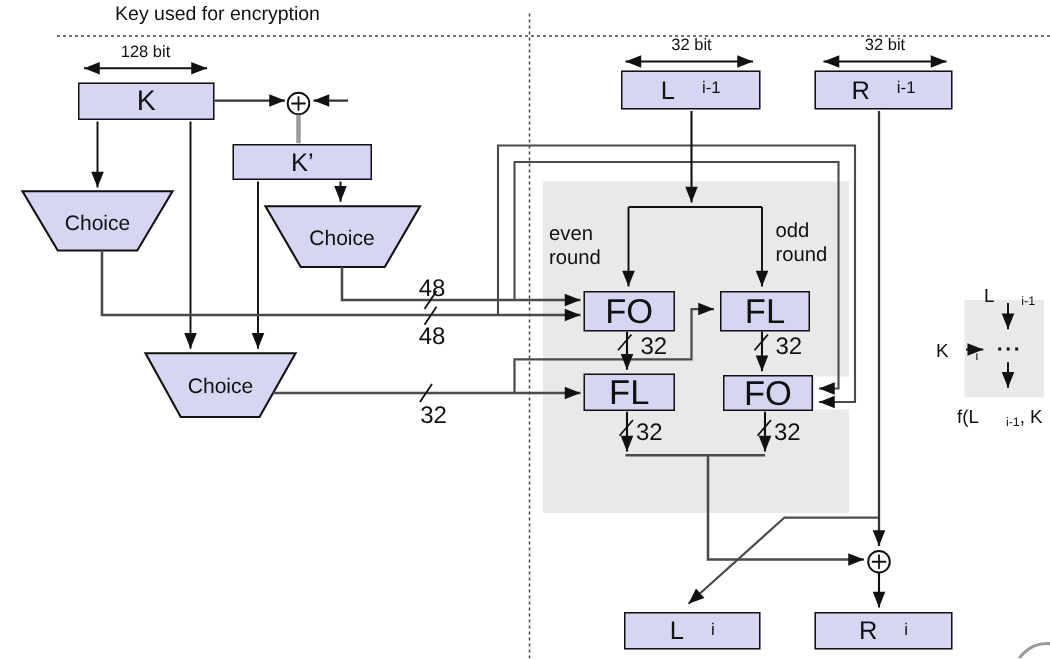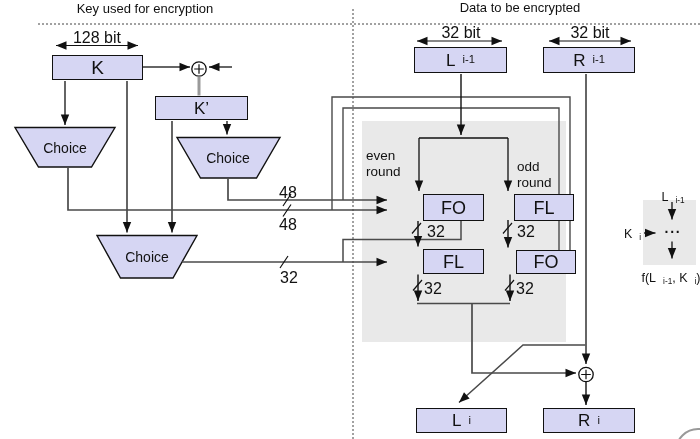--- a/index.html
+++ b/index.html
@@ -3,25 +3,25 @@
 <meta charset="utf-8">
 <style>
   html,body{margin:0;padding:0;background:#fff;}
   #canvas{position:relative;width:700px;height:439px;background:#fff;overflow:hidden;
           font-family:"Liberation Sans","DejaVu Sans",sans-serif;color:#111;}
   #wires{position:absolute;left:0;top:0;}
   .box{position:absolute;background:#d6d6f3;border:1.5px solid #111;box-sizing:border-box;
        display:flex;align-items:center;justify-content:center;line-height:1;}
   .lbl{position:absolute;white-space:nowrap;line-height:1.15;}
   .ctr{text-align:center;}
-  .sb{font-size:66%;vertical-align:-0.25em;margin-left:7px;}
+  .sb{font-size:66%;vertical-align:-0.25em;margin-left:18px;}
   .hdr{font-size:13px;}
-  .bit{font-size:16px;}
+  .bit{font-size:11px;}
   .bus{font-size:16px;}
-  .fn{font-size:18px;margin-left:34px;}
+  .fn{font-size:23px;}
   .reg{font-size:17px;}
   .round{font-size:13.5px;line-height:16px;}
   .mini{font-size:12.5px;}
   .dots{font-size:14px;font-weight:bold;letter-spacing:1px;}
 </style>
 </head>
 <body>
 
 <div id="canvas">
 
@@ -84,21 +84,20 @@
     <path d="M283,206 L291,194 M283,216.5 L291,204.5 M280,268 L288,256 M412,233.5 L421,223 M503,233.5 L512,223 M413,290.5 L422,280 M505,290.5 L514,280" stroke="#111" stroke-width="1.2"></path>
 
     <path d="M672,202 V219.5" fill="none" stroke="#111" stroke-width="1.3" marker-end="url(#ah)"></path>
     <path d="M644,233 H655.5" fill="none" stroke="#111" stroke-width="1.3" marker-end="url(#ah)"></path>
     <path d="M672,241.5 V258.5" fill="none" stroke="#111" stroke-width="1.3" marker-end="url(#ah)"></path>
 
     <circle cx="698" cy="451" r="22" fill="none" stroke="#999" stroke-width="2"></circle>
   </svg>
 
   <div class="lbl hdr ctr" style="left:45px;top:2px;width:200px;">Key used for encryption</div>
-  <div class="lbl hdr ctr" style="left:420px;top:1px;width:200px;">Data to be encrypted</div>
 
   <div class="lbl bit ctr" style="left:56px;top:29px;width:82px;">128 bit</div>
   <div class="lbl bit ctr" style="left:419px;top:24px;width:84px;">32 bit</div>
   <div class="lbl bit ctr" style="left:548px;top:24px;width:84px;">32 bit</div>
 
   <div class="box" style="left:52px;top:55px;width:91px;height:25px;font-size:19px;">
     <span>K</span>
   </div>
   <div class="box" style="left:155px;top:96px;width:93px;height:24px;font-size:17px;">
     <span>K’</span>
@@ -122,21 +121,21 @@
   </div>
   <div class="box reg" style="left:543px;top:47px;width:92px;height:26px;">
     <span>R</span>
       <span class="sb">i-1</span>
   </div>
 
   <div class="lbl round" style="left:366px;top:148px;">
     <div>even</div>
     <div>round</div>
   </div>
-  <div class="lbl round" style="left:517px;top:159px;">
+  <div class="lbl round" style="left:517px;top:146px;">
     <div>odd</div>
     <div>round</div>
   </div>
 
   <div class="box fn" style="left:389px;top:194px;width:61px;height:27px;">
     <span>FO</span>
   </div>
   <div class="box fn" style="left:480px;top:194px;width:60px;height:27px;">
     <span>FL</span>
   </div>

